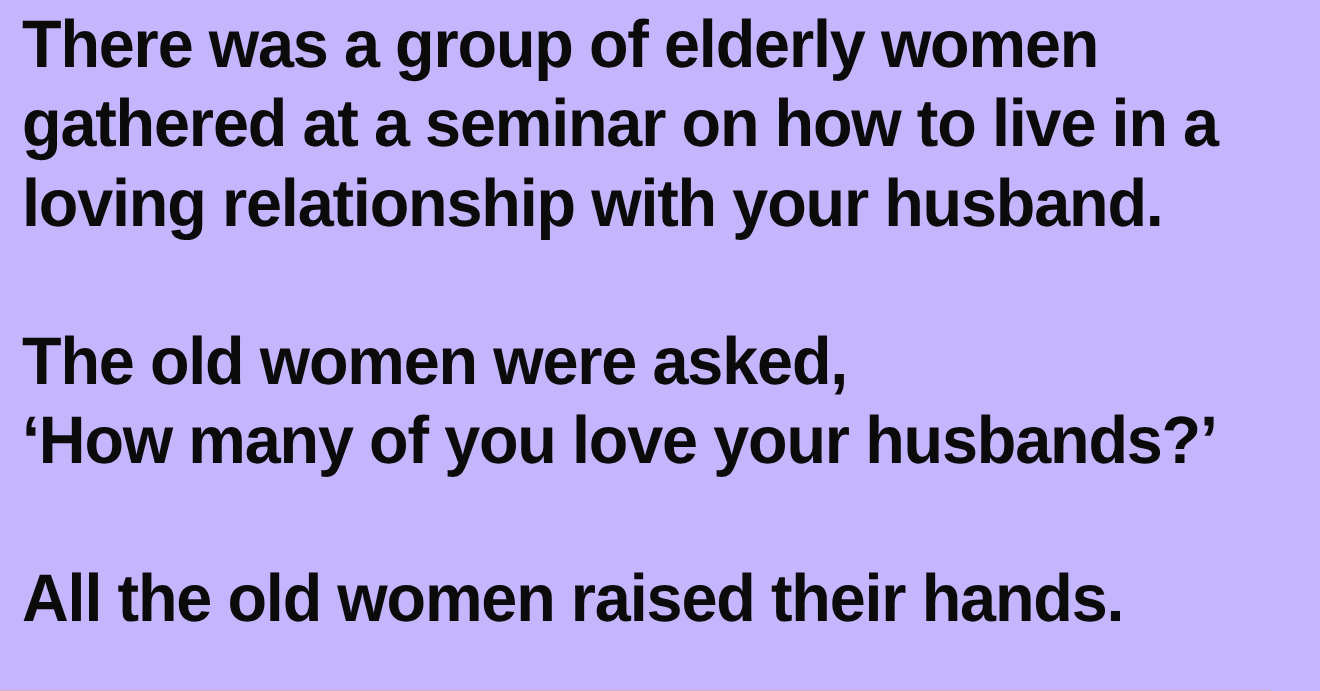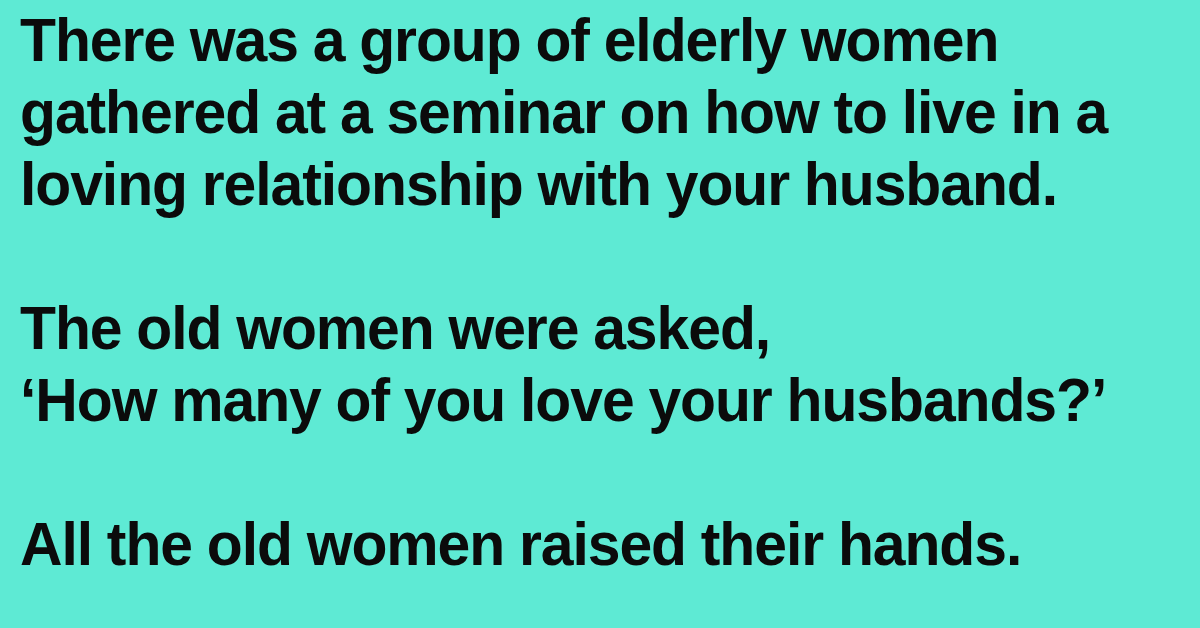--- a/index.html
+++ b/index.html
@@ -52,21 +52,21 @@
     height: 72px;
     margin: 0;
     padding: 0;
     font-size: 0;
     line-height: 72px;
   }
 </style>
 </head>
 <body style="background: rgb(247, 168, 87);">
 
-<div id="card" style="background: #5eead4;">
+<div id="card" style="background: #c4b5fd;">
 
   <div id="text-block">
 
     <p class="paragraph" style="color: rgb(11, 11, 11);">There was a group of elderly women
 gathered at a seminar on how to live in a
 loving relationship with your husband.</p>
 
     <div class="paragraph-gap"></div>
 
     <p class="paragraph" style="color: rgb(11, 11, 11);">The old women were asked,

